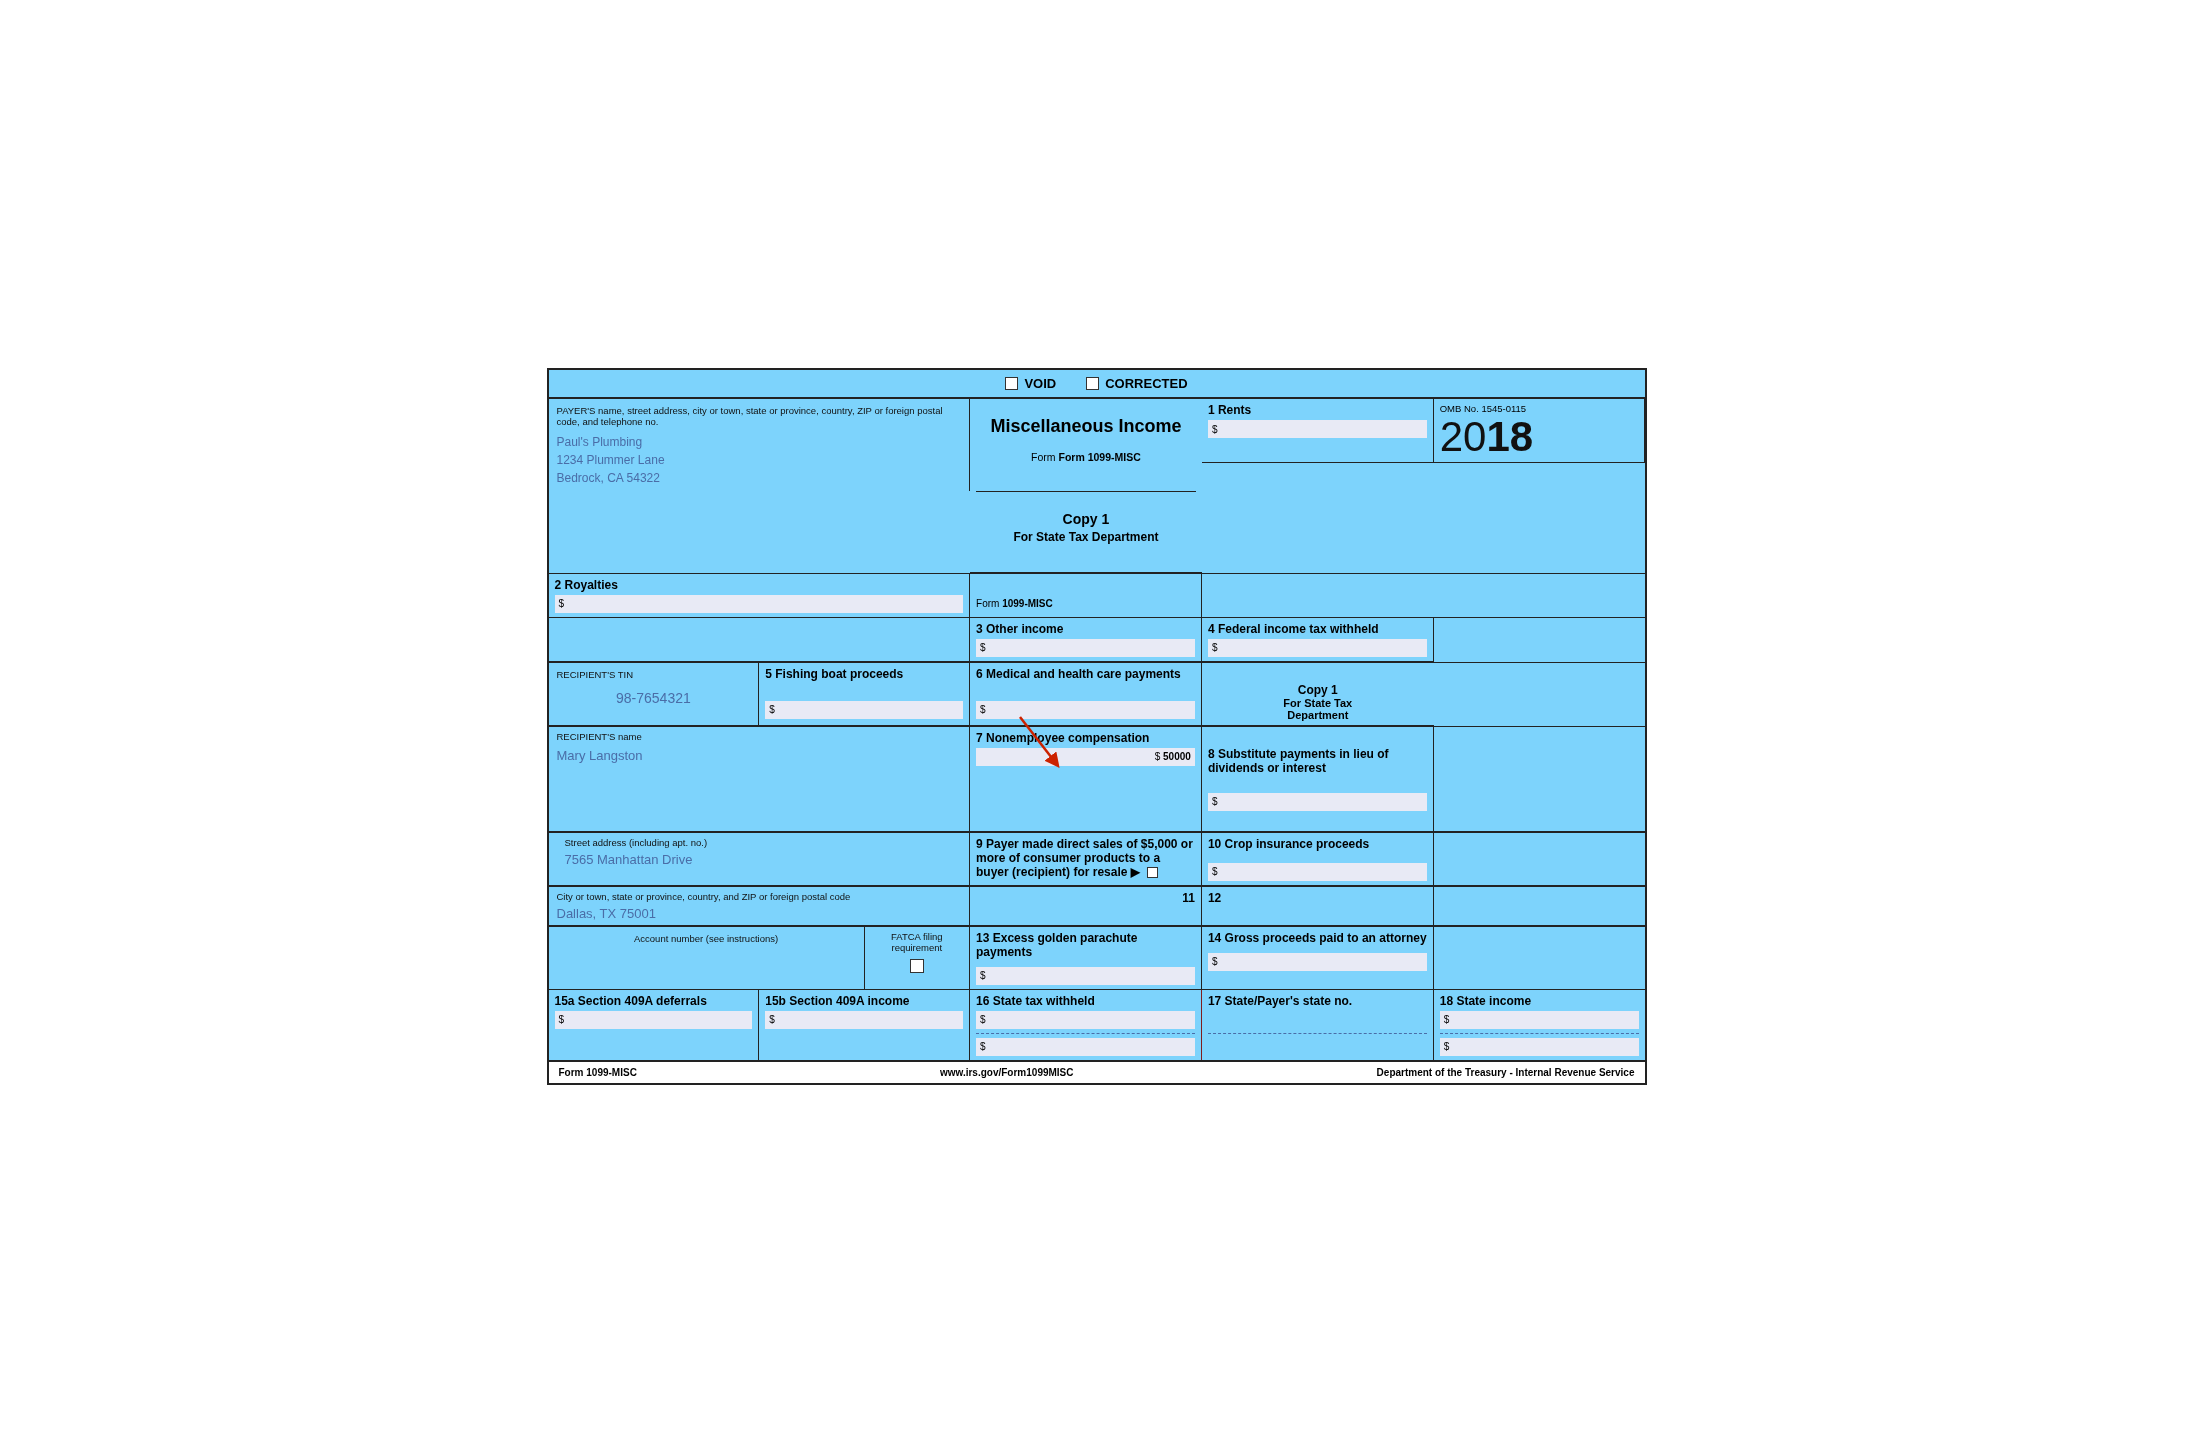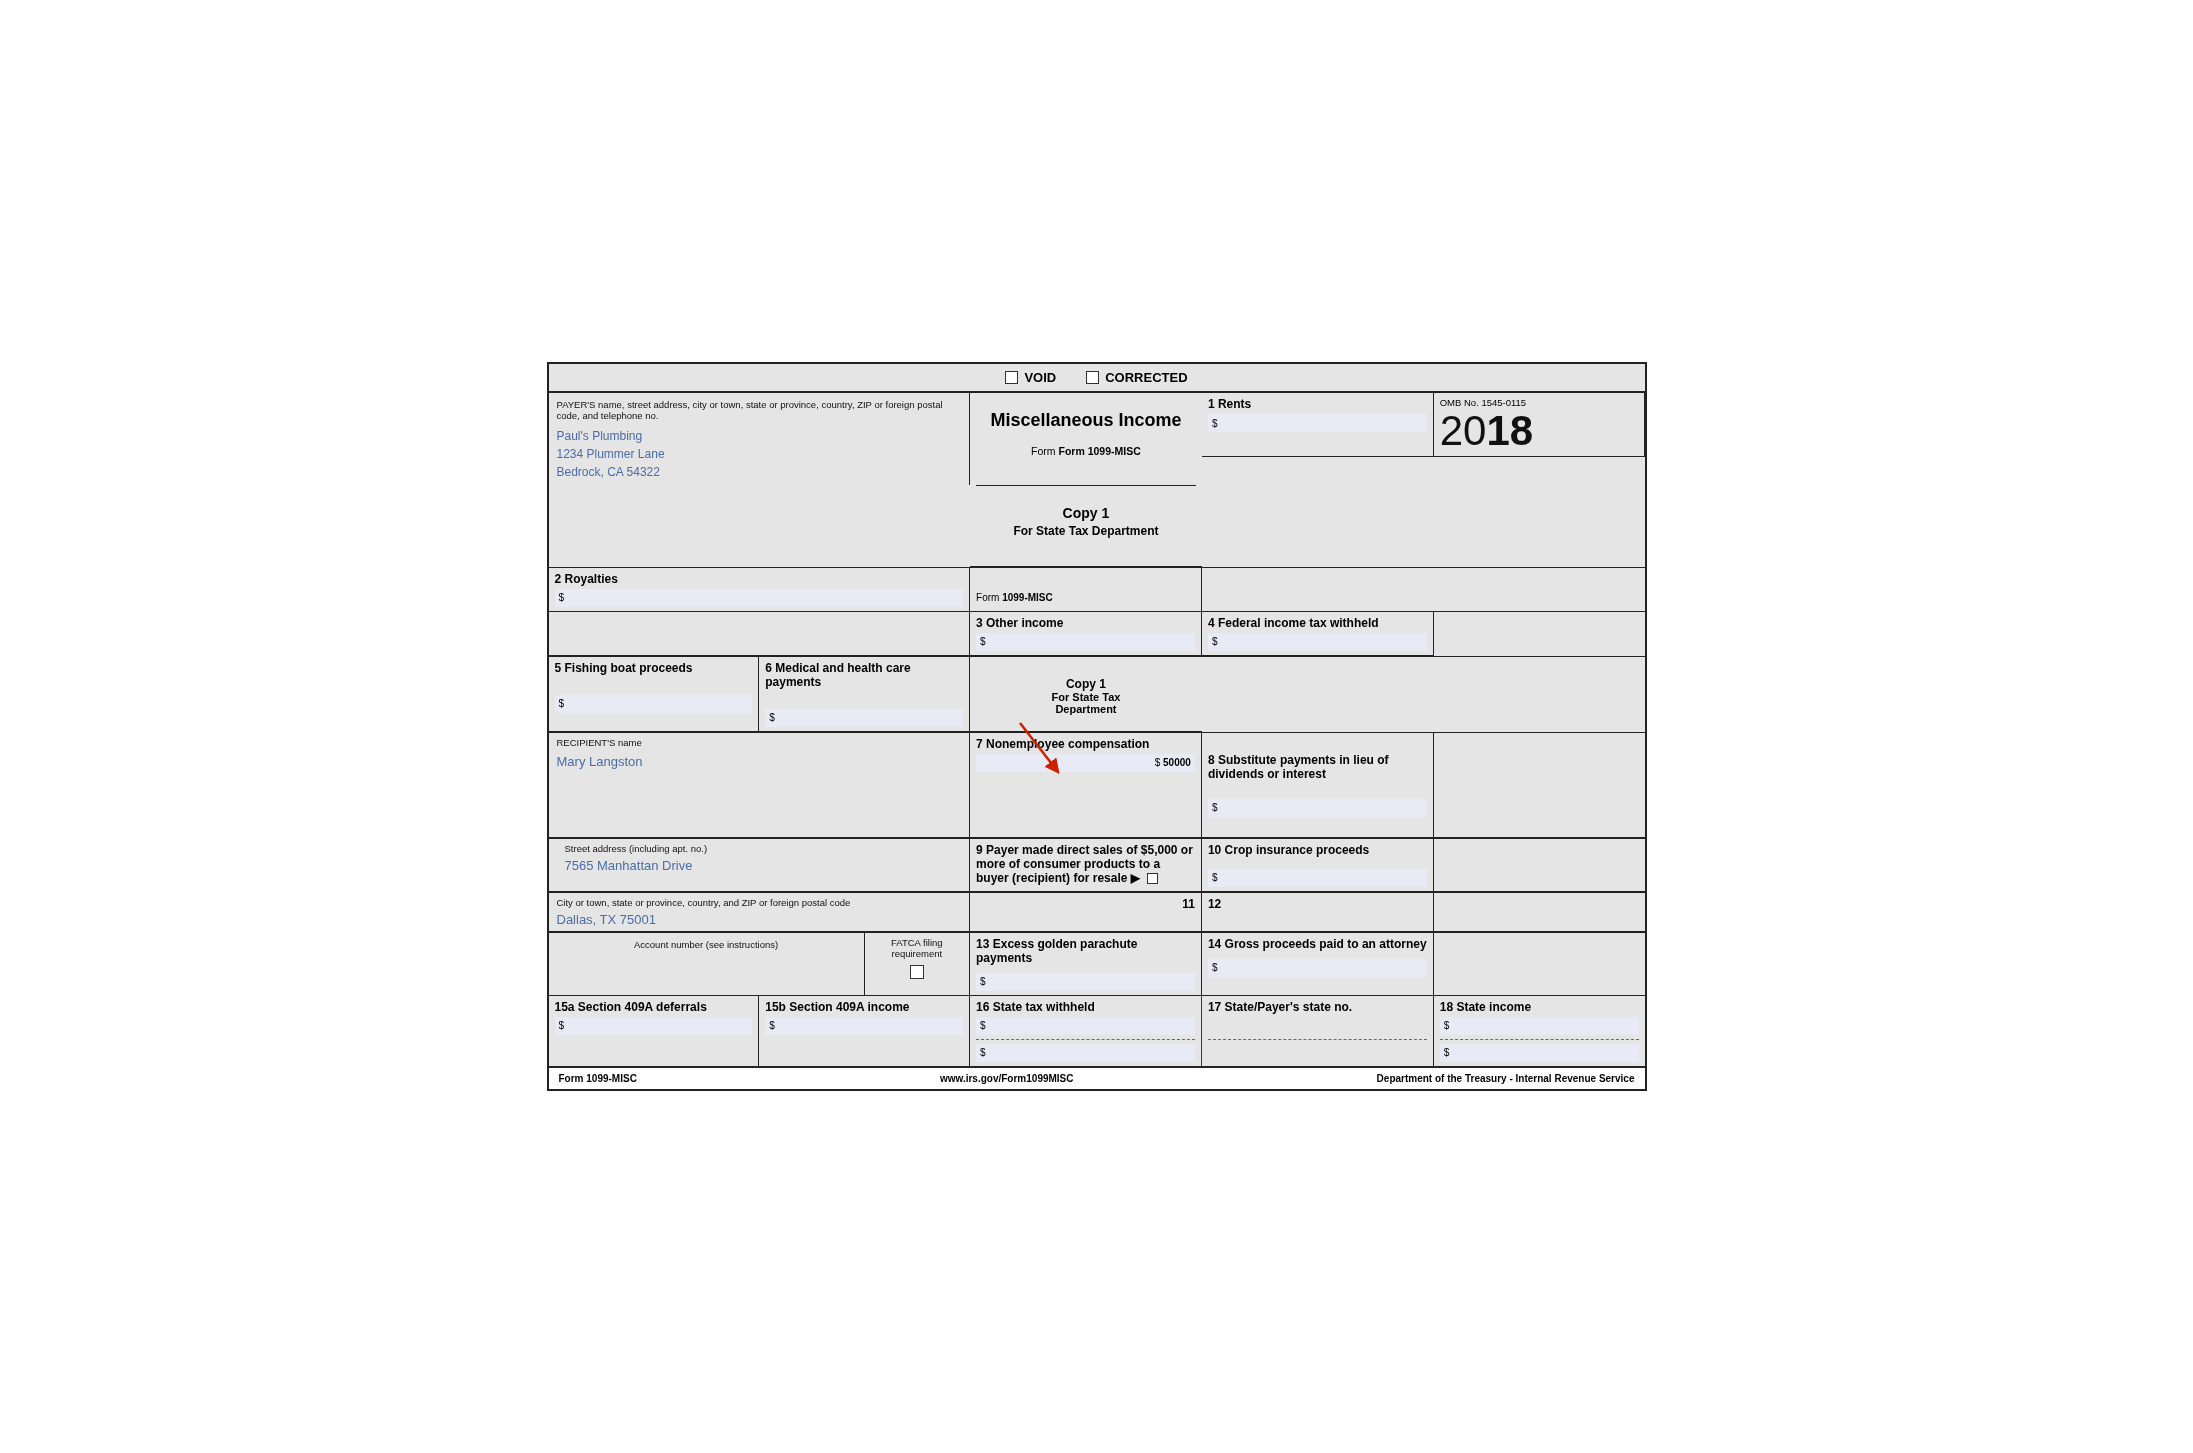--- a/index.html
+++ b/index.html
@@ -9,21 +9,21 @@
       font-size: 11px;
       display: flex;
       justify-content: center;
       align-items: center;
       min-height: 100vh;
       padding: 10px;
     }
     .form-wrapper {
       width: 1100px;
       border: 2px solid #222;
-      background: #e5e5e5;
+      background: #7dd3fc;
     }
     
     .header-row {
       display: flex;
       justify-content: center;
       align-items: center;
       gap: 30px;
       padding: 6px 0;
       border-bottom: 2px solid #222;
       font-size: 13px;
@@ -205,20 +205,24 @@
     <div style="border-right:1px solid #222; border-bottom:1px solid #222; padding:4px 6px;">
       <div class="cell-number">4 Federal income tax withheld</div>
       <div class="dollar-field">
           <span>$</span>
         </div>
     </div>
     <div></div>
   </div>
 
   <div class="tin-row">
+    <div class="tin-cell" style="border-bottom:1px solid #222;">
+      <div class="cell-label">RECIPIENT'S TIN</div>
+      <div class="tin-value">98-7654321</div>
+    </div>
     <div style="border-right:1px solid #222; border-bottom:1px solid #222; padding:4px 6px;">
       <div class="cell-number">5 Fishing boat proceeds</div>
       <div class="dollar-field" style="margin-top:20px;">
           <span>$</span>
         </div>
     </div>
     <div style="border-right:1px solid #222; border-bottom:1px solid #222; padding:4px 6px;">
       <div class="cell-number">6 Medical and health care payments</div>
       <div class="dollar-field" style="margin-top:20px;">
           <span>$</span>

